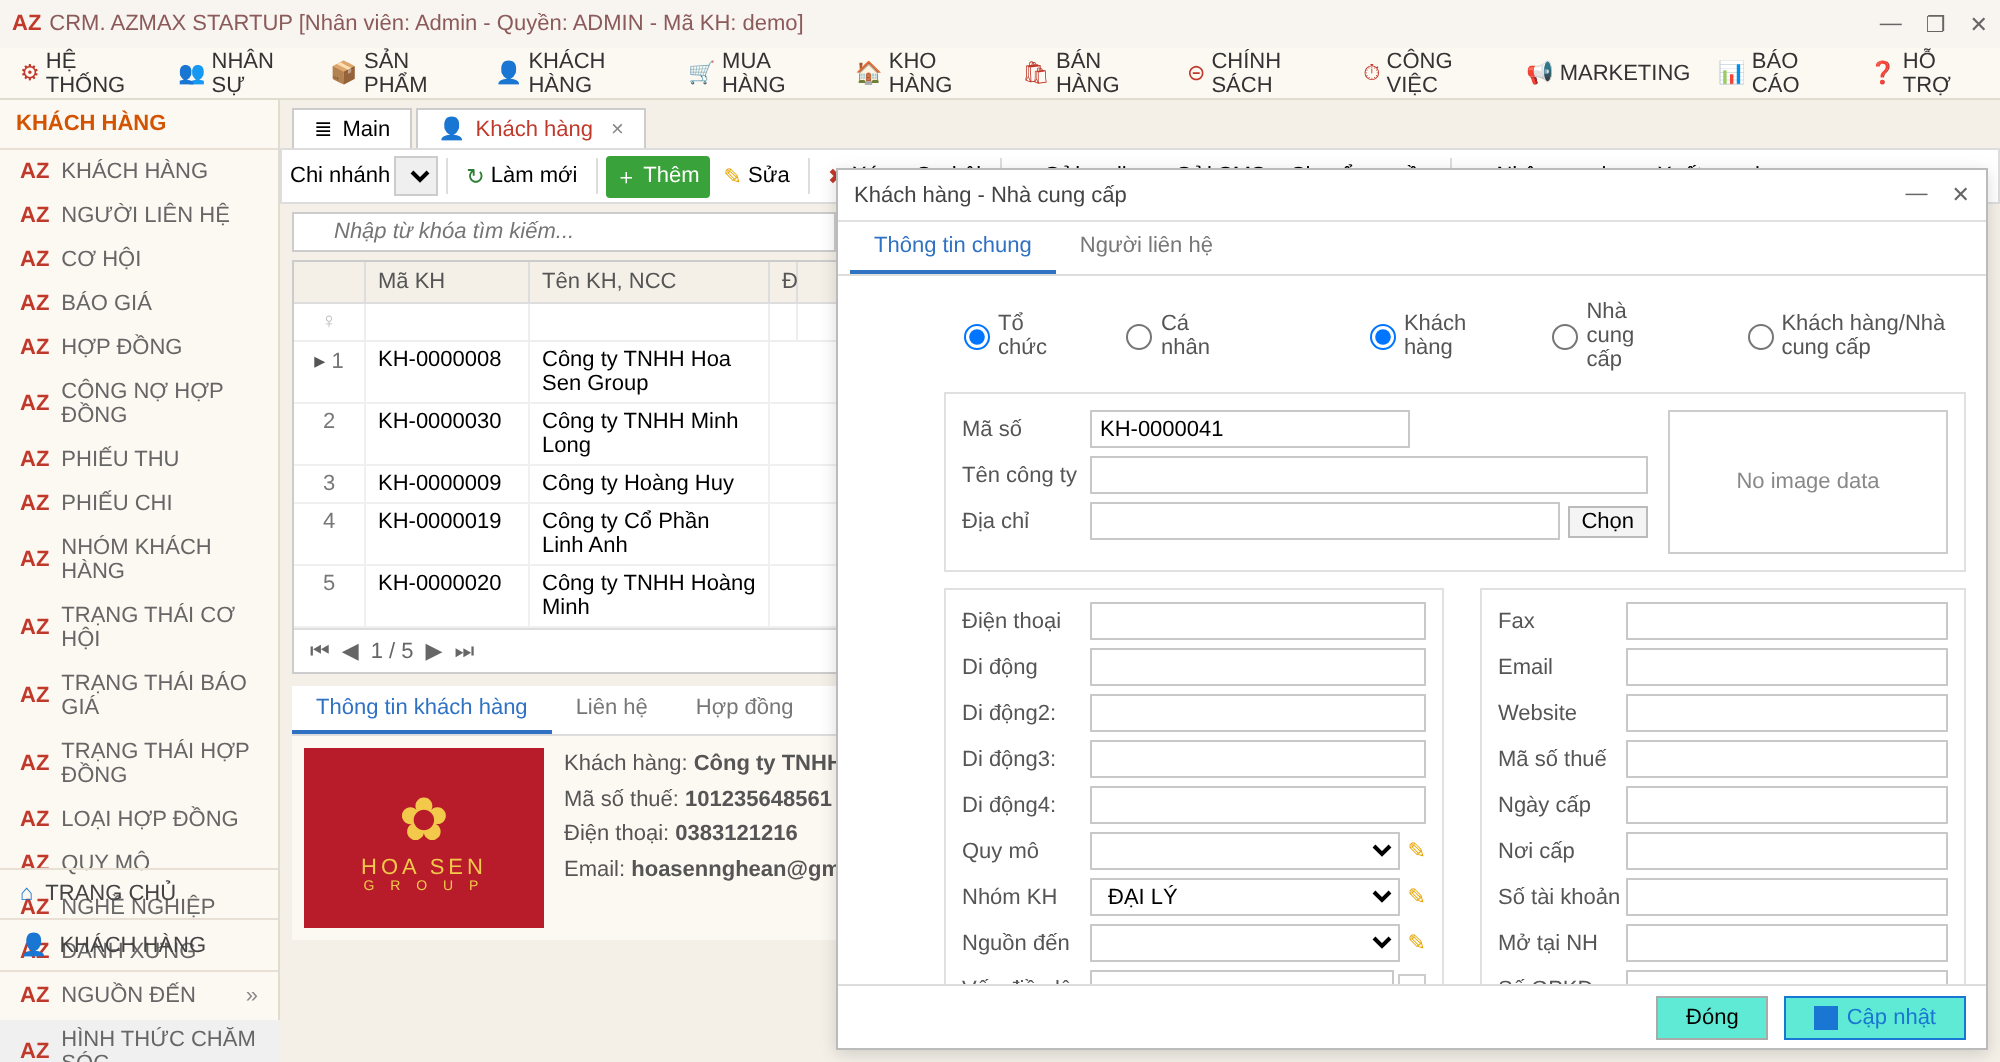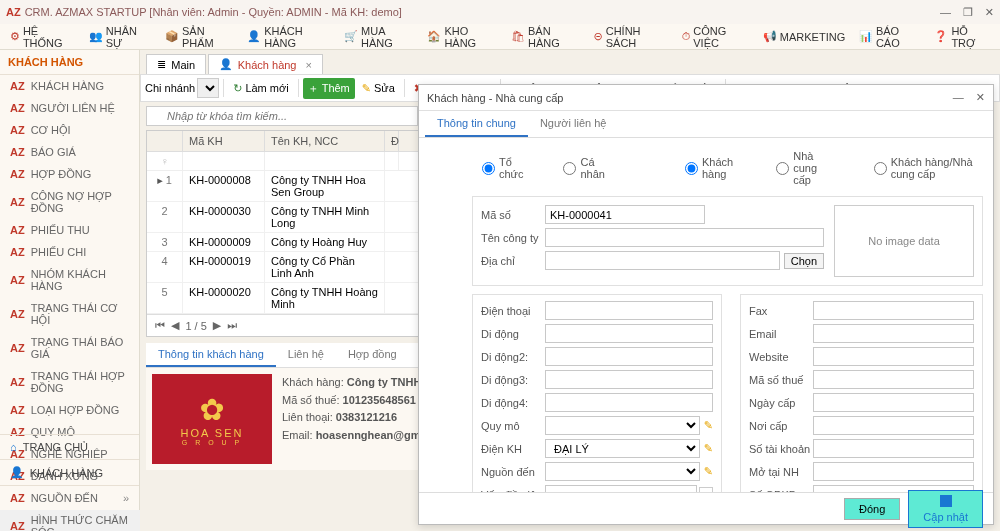--- a/index.html
+++ b/index.html
@@ -68,21 +68,21 @@
 .frow .chon { border: 1px solid #bbb; padding: 1px 6px; margin-left: 4px; background: #f4f4f4; cursor: pointer; }
 .img-box { width: 140px; height: 72px; border: 1px solid #ccc; display: flex; align-items: center; justify-content: center; color: #888; }
 .two-col { display: flex; gap: 18px; margin-top: 8px; }
 .col { flex: 1; border: 1px solid #e0e0e0; padding: 6px 8px; }
 .col .frow .lbl { width: 64px; }
 .col .frow input, .col .frow select { flex: 1; border: 1px solid #c8c8c8; height: 19px; padding: 0 4px; background: #fff; }
 .col .frow .pencil { color: #e6a400; margin-left: 4px; cursor: pointer; }
 .col .frow .spin { width: 14px; text-align: center; border: 1px solid #ccc; margin-left: 2px; }
 .modal-footer { height: 32px; border-top: 1px solid #ddd; display: flex; align-items: center; justify-content: flex-end; gap: 8px; padding-right: 10px; }
 .modal-footer .btn { padding: 4px 14px; border: 1px solid #aaa; background: #5eead4; cursor: pointer; }
-.modal-footer .btn.primary { border-color: #1976d2; color: #1976d2; display: flex; align-items: center; gap: 4px; flex-direction: column; }
+.modal-footer .btn.primary { border-color: #1976d2; color: #1976d2; display: flex; align-items: center; gap: 4px; }
 .modal-footer .btn.primary .disk { width: 12px; height: 12px; background: #1976d2; display: inline-block; }
 </style>
 </head>
 <body>
 
 <div class="titlebar">
   <span class="logo">AZ</span>
   <span>CRM. AZMAX STARTUP [Nhân viên: Admin - Quyền: ADMIN - Mã KH: demo]</span>
   <div class="winbtns">
     <span>—</span>
@@ -351,21 +351,21 @@
   </div>
   <div class="detail-body">
     <div class="logo-box">
       <div class="flower">✿</div>
       <div style="letter-spacing:2px;">HOA SEN</div>
       <div style="font-size:7px;letter-spacing:3px;">G R O U P</div>
     </div>
     <div class="detail-info">
       <div><span>Khách hàng:</span> <b>Công ty TNHH H</b></div>
       <div><span>Mã số thuế:</span> <b>101235648561</b></div>
-      <div><span>Liên thoại:</span> <b>0383121216</b></div>
+      <div><span>Điện thoại:</span> <b>0383121216</b></div>
       <div><span>Email:</span> <b>hoasennghean@gma</b></div>
     </div>
   </div>
 </div>
 
 <div class="modal">
   <div class="modal-title">
     <span>Khách hàng - Nhà cung cấp</span>
     <div class="winbtns">
       <span>—</span>
@@ -440,21 +440,21 @@
         <div class="frow">
             <span class="lbl">Di động4:</span>
             <input style="">
           </div>
         <div class="frow">
             <span class="lbl">Quy mô</span>
             <select></select>
             <span class="pencil">✎</span>
           </div>
         <div class="frow">
-            <span class="lbl">Điện KH</span>
+            <span class="lbl">Nhóm KH</span>
             <select><option>ĐẠI LÝ</option></select>
             <span class="pencil">✎</span>
           </div>
         <div class="frow">
             <span class="lbl">Nguồn đến</span>
             <select></select>
             <span class="pencil">✎</span>
           </div>
         <div class="frow">
             <span class="lbl">Vốn điều lệ</span>

